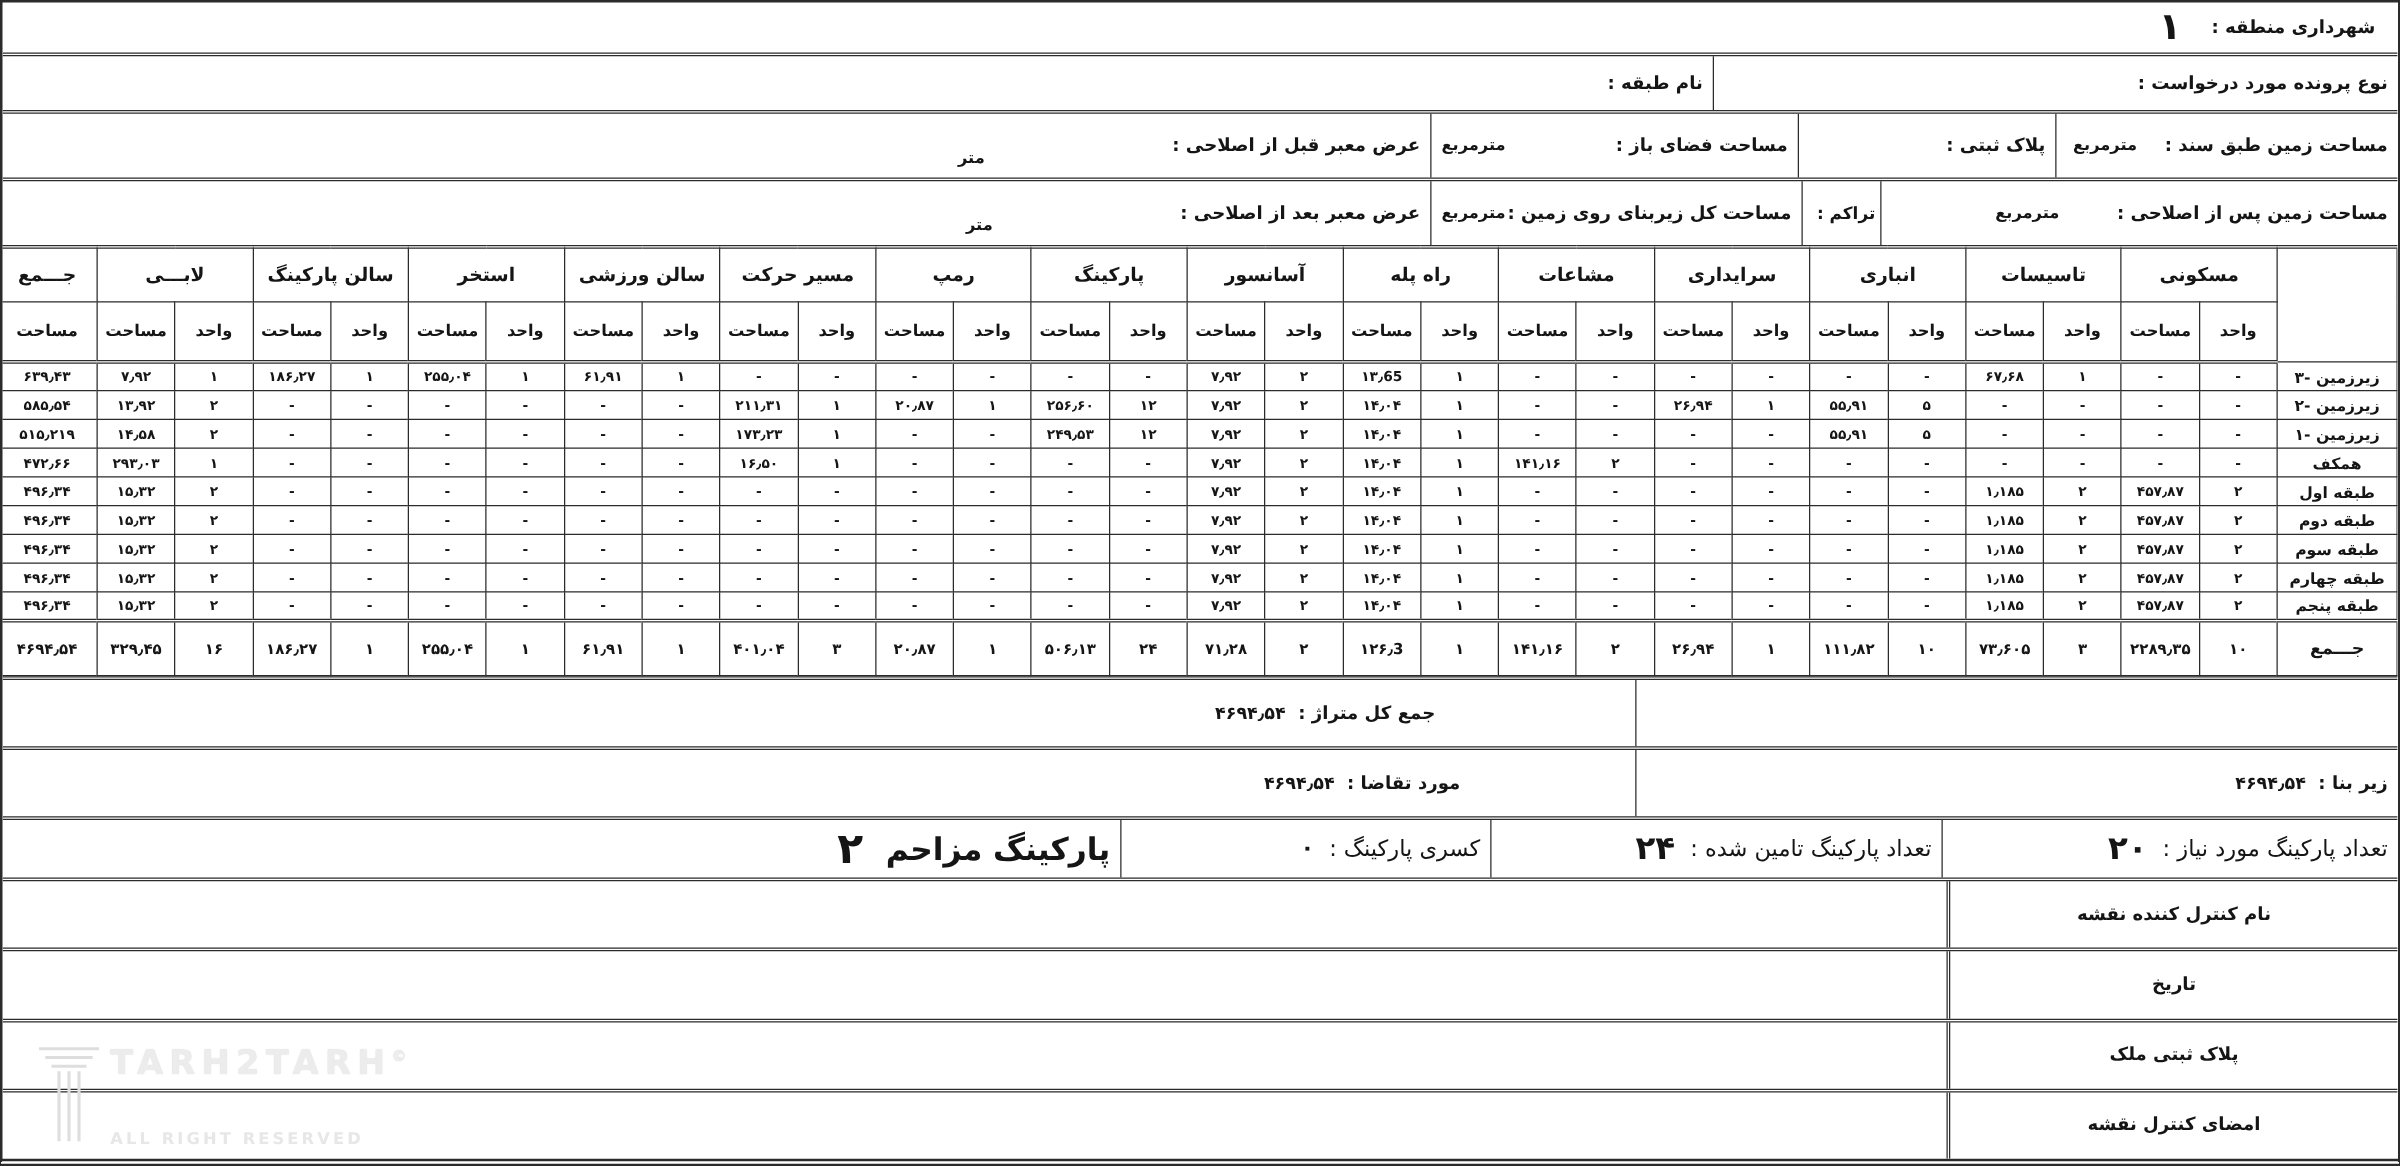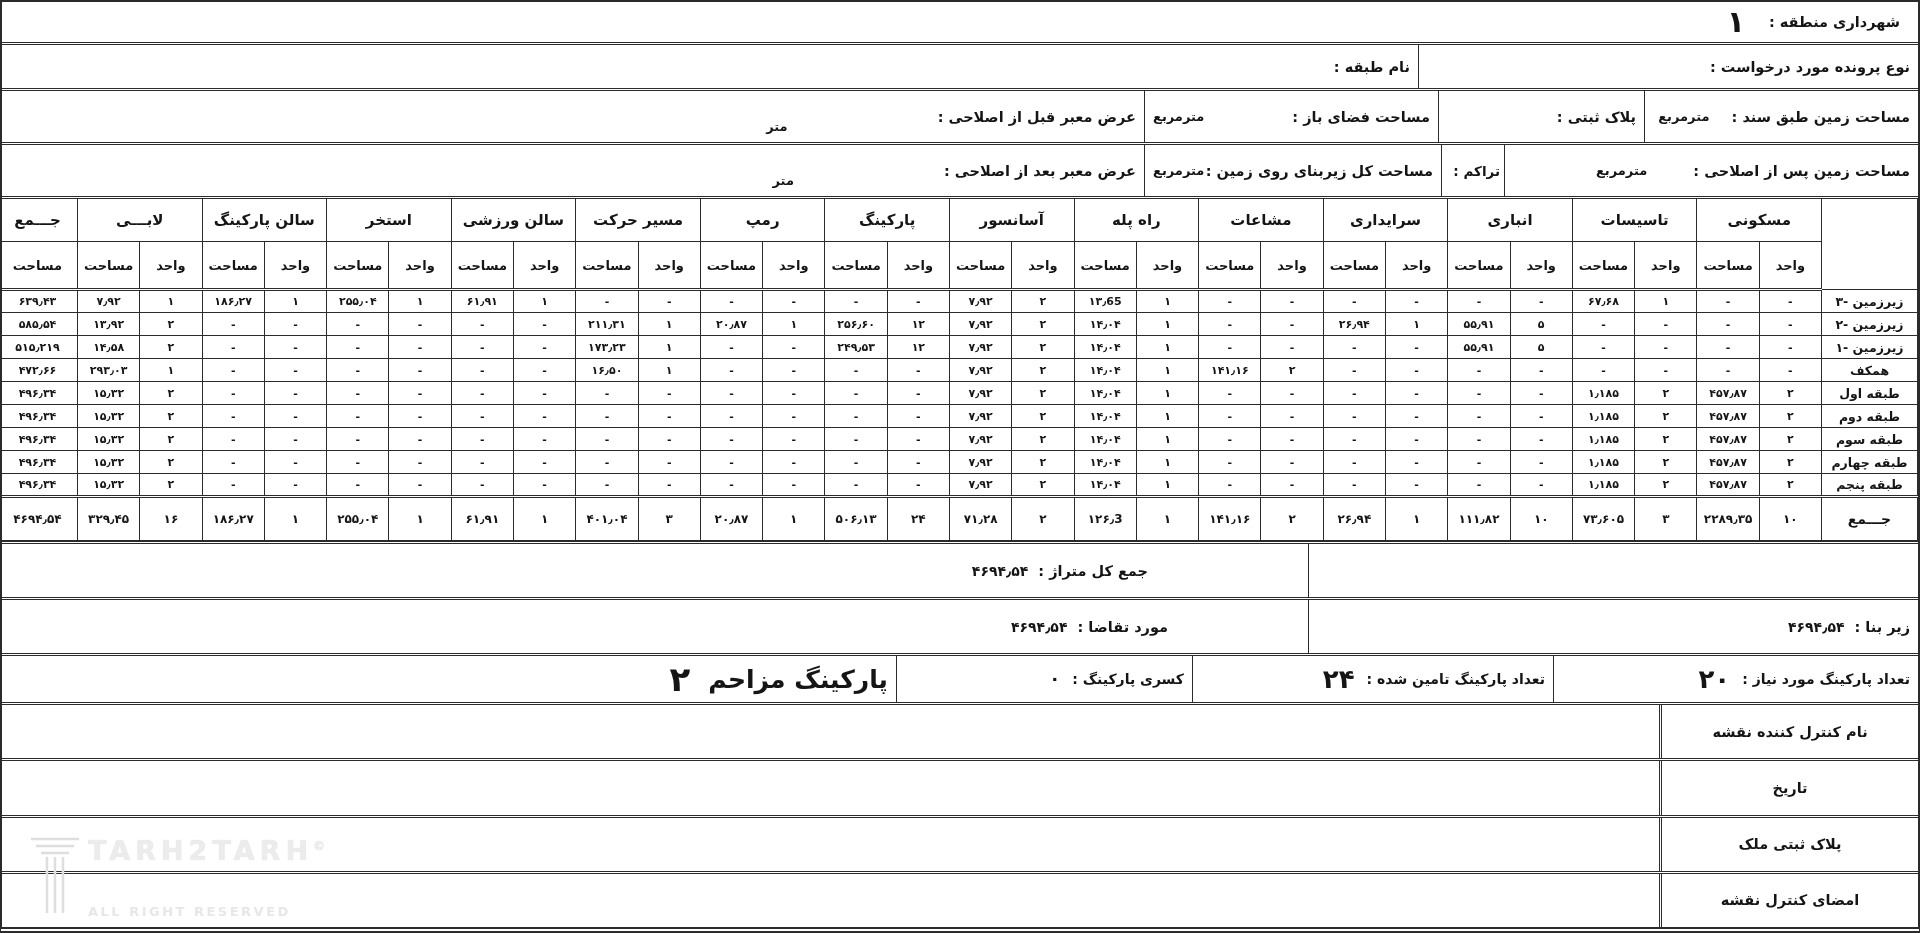--- a/index.html
+++ b/index.html
@@ -32,21 +32,21 @@
   .u-gap20{margin-right:22px;}
   .u-gap45{margin-right:46px;}
   .u-gap150{margin-right:150px;margin-top:19px;}
   .u-left{margin-right:auto;}
 
   
   .title-row{height:40px;justify-content:flex-start;padding:0 10px;}
   .big-digit{font-size:30px;font-weight:700;margin-right:16px;line-height:1;}
   .r2{height:46px;}
   .r3,.r4{height:54px;}
-  .w480{width:500px;} .w294{width:294px;} .wflex{flex:1;}
+  .w480{width:548px;} .w294{width:294px;} .wflex{flex:1;}
   .w274{width:274px;} .w206{width:206px;}
   .w414{width:414px;} .w63{width:63px;padding:0 4px;}
   .w297{width:297px;}
 
   
   table.maintable{
     width:1920px;table-layout:fixed;border-collapse:collapse;flex:0 0 auto;
   }
   table.maintable th,table.maintable td{
     border:1px solid var(--ln);box-sizing:border-box;
@@ -63,28 +63,28 @@
   .rA{height:56px;} .rB{height:56px;}
   .w610{width:610px;}
   .padA{justify-content:flex-start;padding-right:160px;}
   .padB{justify-content:flex-start;padding-right:140px;}
   .sumtxt{font-size:14.5px;font-weight:700;}
   .sumval{font-size:14px;font-weight:700;margin-right:10px;}
 
   
   .rP{height:49px;}
   .w365{width:365px;} .w361{width:361px;} .w296{width:296px;} .wmoz{flex:1;justify-content:flex-start;}
-  .ptxt{font-size:14px;font-weight:700;}
+  .ptxt{font-size:18px;font-weight:400;}
   .pbig{font-size:26px;font-weight:700;margin-right:12px;line-height:1;}
   .moztxt{font-size:25px;font-weight:700;}
   .mozbig{font-size:34px;font-weight:700;margin-right:18px;line-height:1;}
 
   
   .rF{flex:1 1 auto;}
-  .flabel{width:259px;justify-content:center;font-size:14.5px;font-weight:700;border-left:3px double var(--ln) !important;}
+  .flabel{width:361px;justify-content:center;font-size:14.5px;font-weight:700;border-left:3px double var(--ln) !important;}
   .fempty{flex:1;border-left:none !important;}
 
   
   .watermark{
     position:absolute;left:26px;bottom:8px;z-index:5;
     display:flex;align-items:flex-end;gap:6px;color:var(--wm);
     pointer-events:none;
   }
   .wm-text{display:flex;flex-direction:column;line-height:1.05;gap:40px;}
   .wm-brand{font-size:27px;font-weight:700;letter-spacing:5px;color:#ececec;text-shadow:0 0 1px #d5d5d5;}

